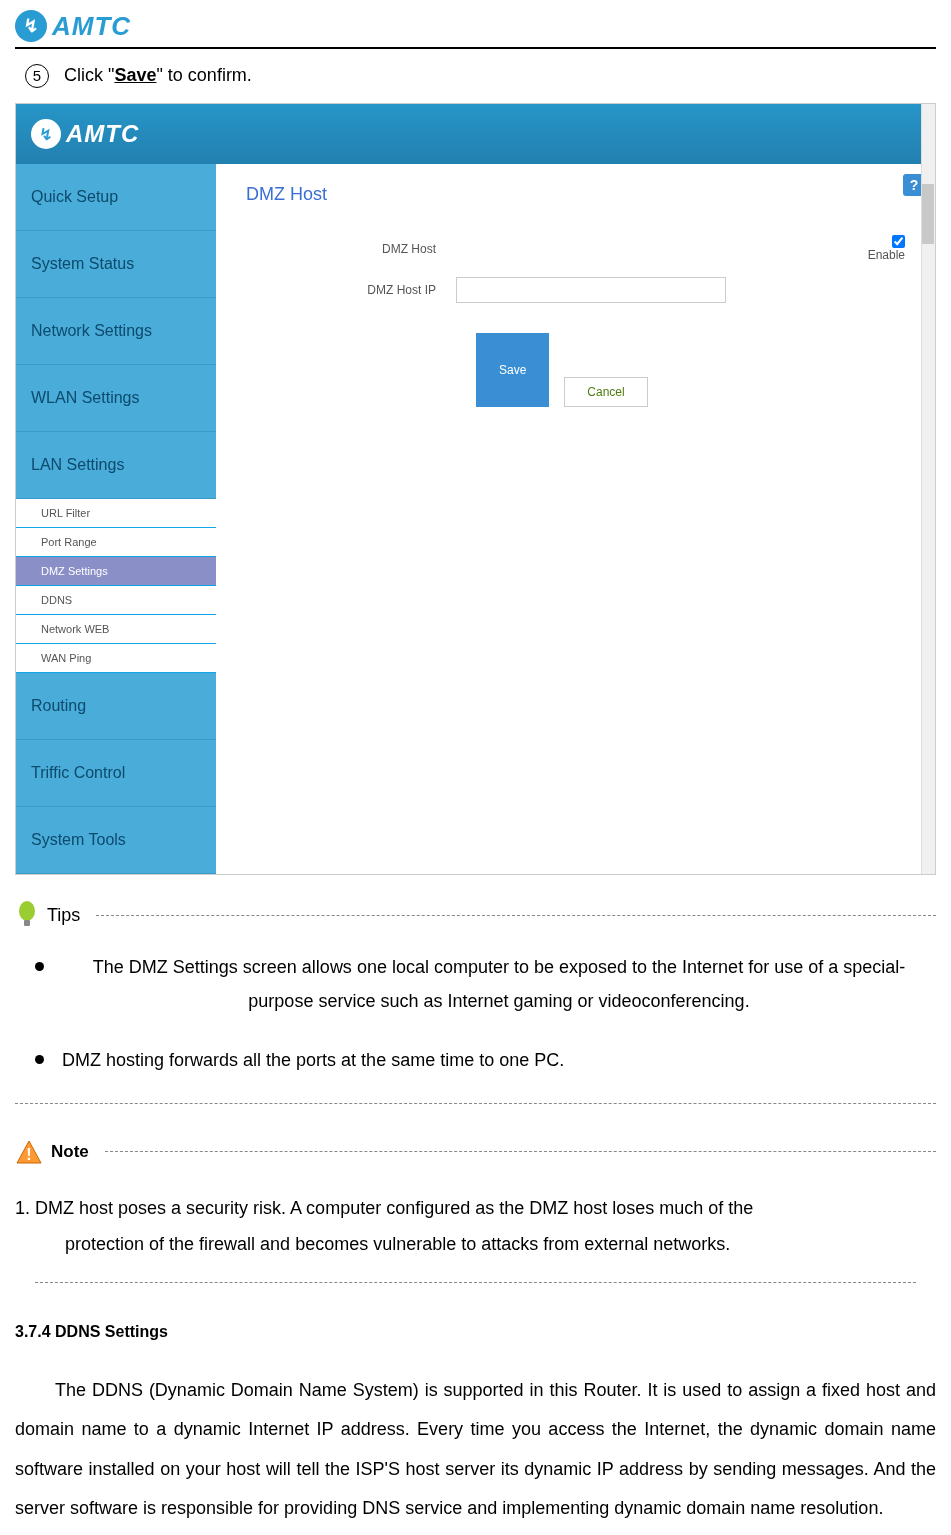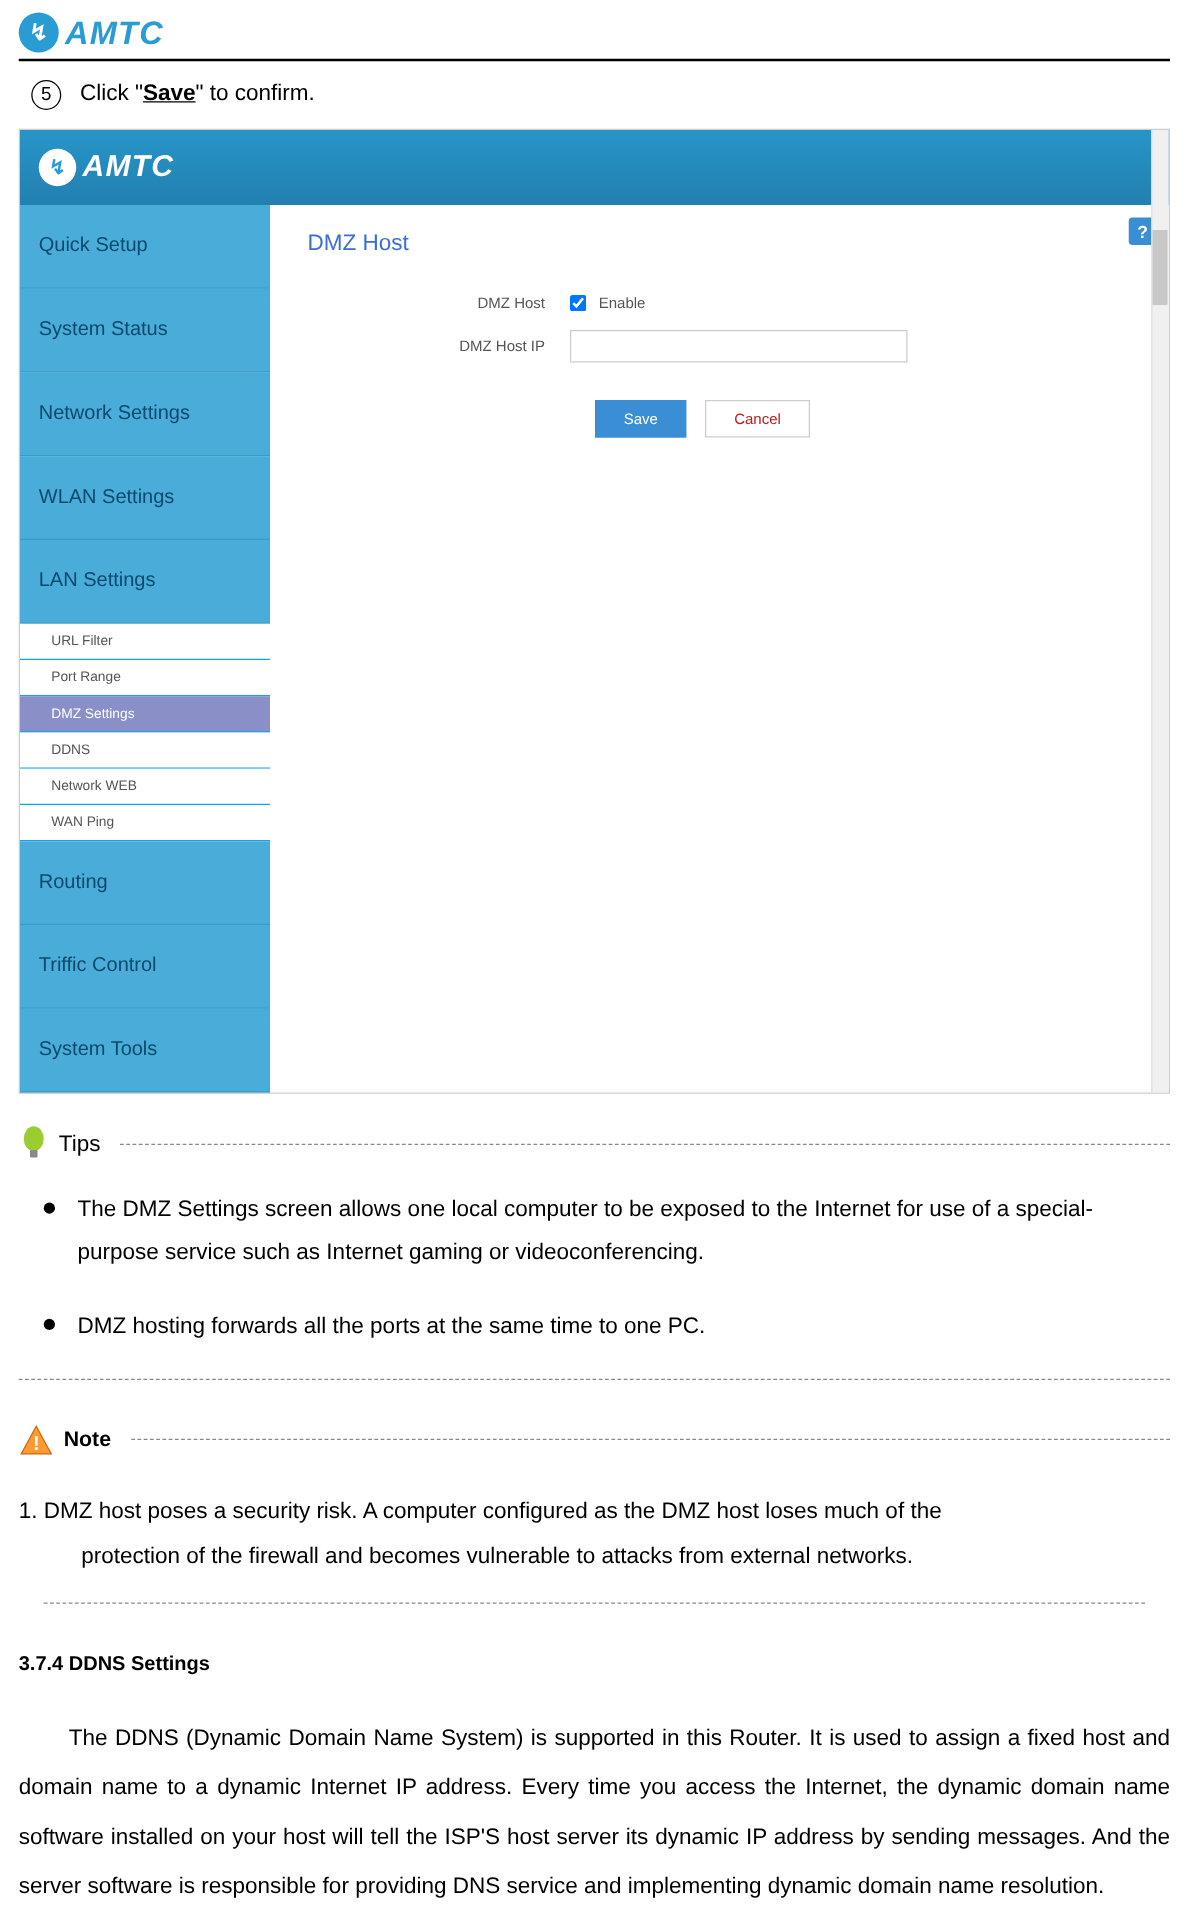--- a/index.html
+++ b/index.html
@@ -25,37 +25,37 @@
     .sidebar-item { padding: 24px 15px; font-size: 16px; color: #0c4a6e; background: #4aacd8; border-bottom: 1px solid #3a9cc8; cursor: pointer; }
     .sidebar-sub { padding: 8px 25px; font-size: 11px; color: #555; background: #fff; border-bottom: 1px solid #0ea5e9; cursor: pointer; }
     .sidebar-sub.active { background: #8a8fc7; color: #fff; }
     
     .main-content { flex: 1; padding: 20px 30px; position: relative; }
     .help-icon { position: absolute; top: 10px; right: 10px; width: 22px; height: 22px; background: #3a8fd4; color: #fff; border-radius: 3px; text-align: center; line-height: 22px; font-weight: bold; font-size: 14px; cursor: pointer; }
     .page-title { color: #3a6ed4; font-size: 18px; margin-bottom: 30px; }
     .form-row { display: flex; align-items: center; margin-bottom: 15px; }
     .form-label { width: 210px; text-align: right; font-size: 12px; color: #555; padding-right: 20px; }
     .form-control { flex: 1; }
-    .checkbox-wrap { display: flex; align-items: flex-end; gap: 10px; font-size: 12px; color: #555; }
+    .checkbox-wrap { display: flex; align-items: flex-end; gap: 0; font-size: 12px; color: #555; flex-direction: column; }
     .ip-input { width: 270px; height: 26px; border: 1px solid #ccc; padding: 0 6px; font-size: 12px; }
     .button-row { margin-top: 30px; margin-left: 230px; display: flex; gap: 15px; }
     .btn { padding: 7px 22px; font-size: 12px; border: 1px solid #ccc; cursor: pointer; }
     .btn-save { background: #3a8fd4; color: #fff; border-color: #3a8fd4; }
-    .btn-cancel { background: #fff; color: #b91c1c; }
+    .btn-cancel { background: #fff; color: #4d7c0f; margin-top: 44px; }
     .scrollbar-track { position: absolute; right: 0; top: 0; bottom: 0; width: 14px; background: #f0f0f0; border-left: 1px solid #ddd; }
     .scrollbar-thumb { position: absolute; top: 80px; right: 1px; width: 12px; height: 60px; background: #c8c8c8; }
     
     .tips-section { margin: 25px 15px 10px; }
     .section-hdr { display: flex; align-items: center; gap: 8px; }
     .bulb-icon { width: 24px; height: 30px; }
     .tips-label { font-size: 18px; }
     .dashed-line { flex: 1; border-top: 1.5px dashed #888; margin-left: 8px; }
     
     .bullet-list { margin: 20px 15px 10px 35px; }
-    .bullet-item { display: flex; gap: 18px; margin-bottom: 25px; font-size: 18px; line-height: 1.9; }
+    .bullet-item { display: flex; gap: 18px; margin-bottom: 25px; font-size: 18px; line-height: 1.9; text-align: center; }
     .bullet-dot { width: 9px; height: 9px; background: #000; border-radius: 50%; margin-top: 12px; flex-shrink: 0; }
     .dashed-full { border-top: 1.5px dashed #888; margin: 5px 15px 35px; }
     
     .note-section { margin: 10px 15px; }
     .warn-icon { width: 28px; height: 26px; }
     .note-label { font-size: 17px; font-weight: bold; }
     
     .note-list { margin: 25px 15px 10px; font-size: 18px; line-height: 2.0; }
     .note-item { margin-bottom: 12px; text-align: justify; }
     .note-indent { padding-left: 50px; display: block; }

